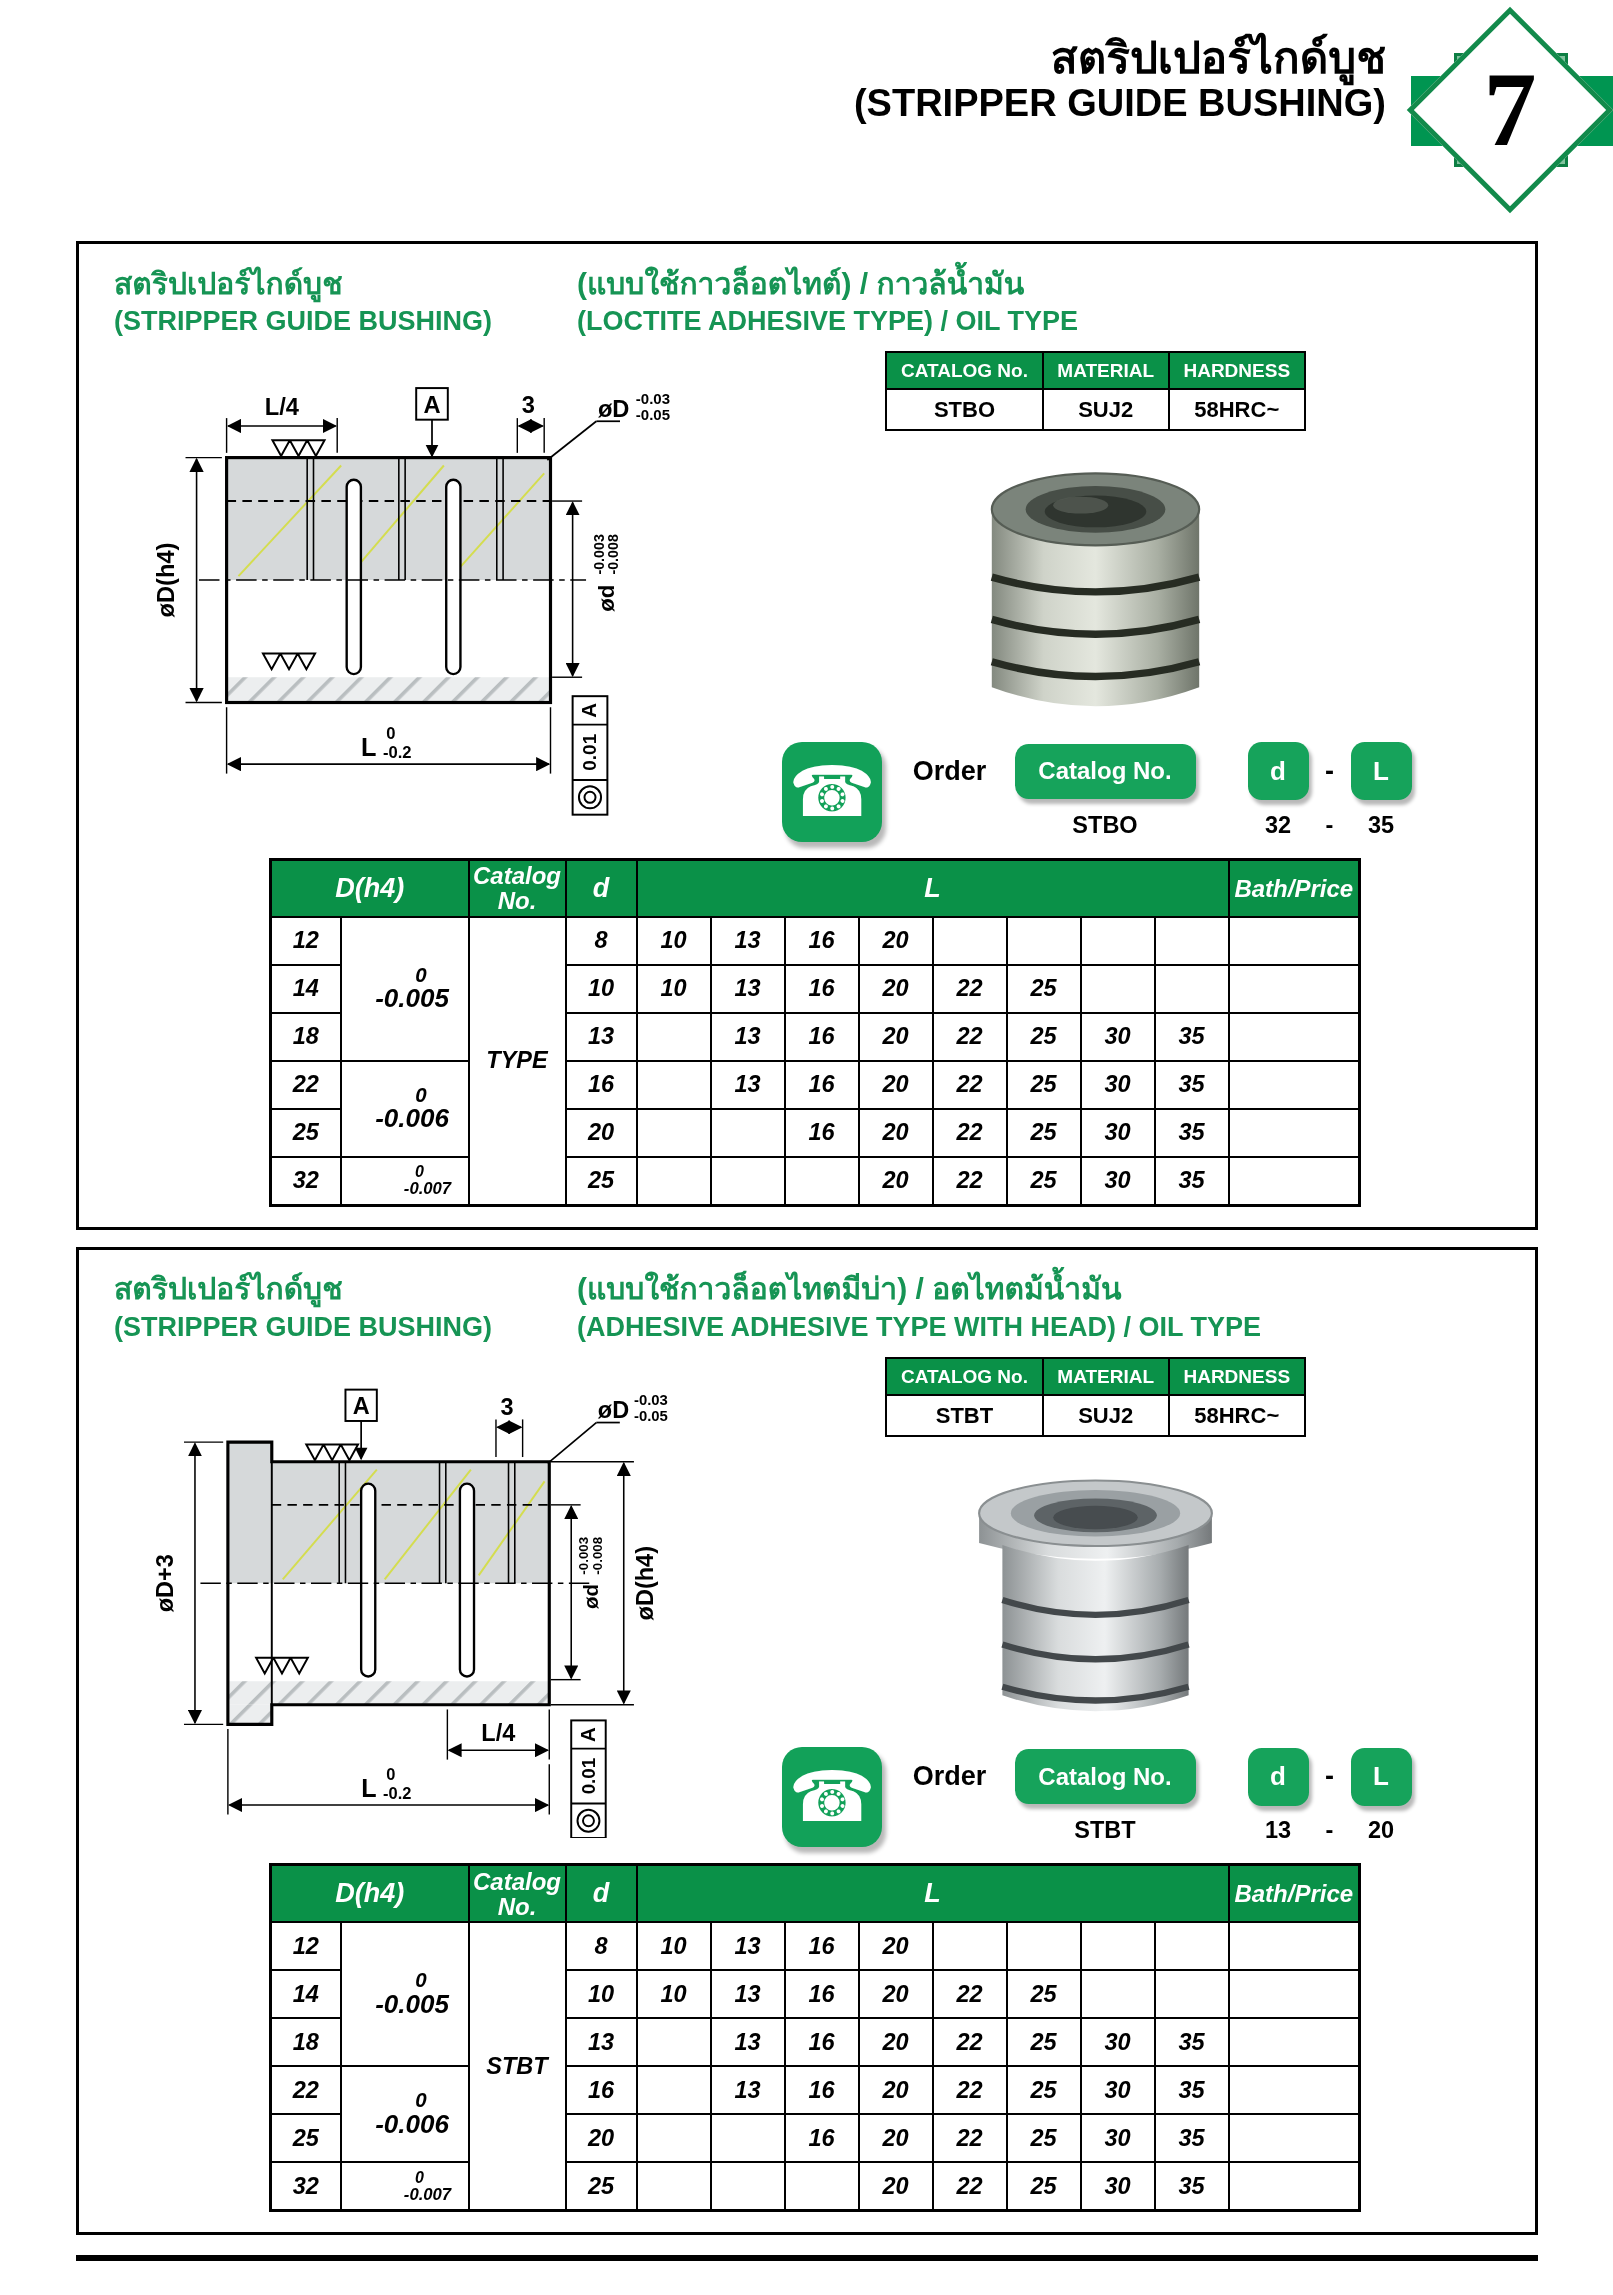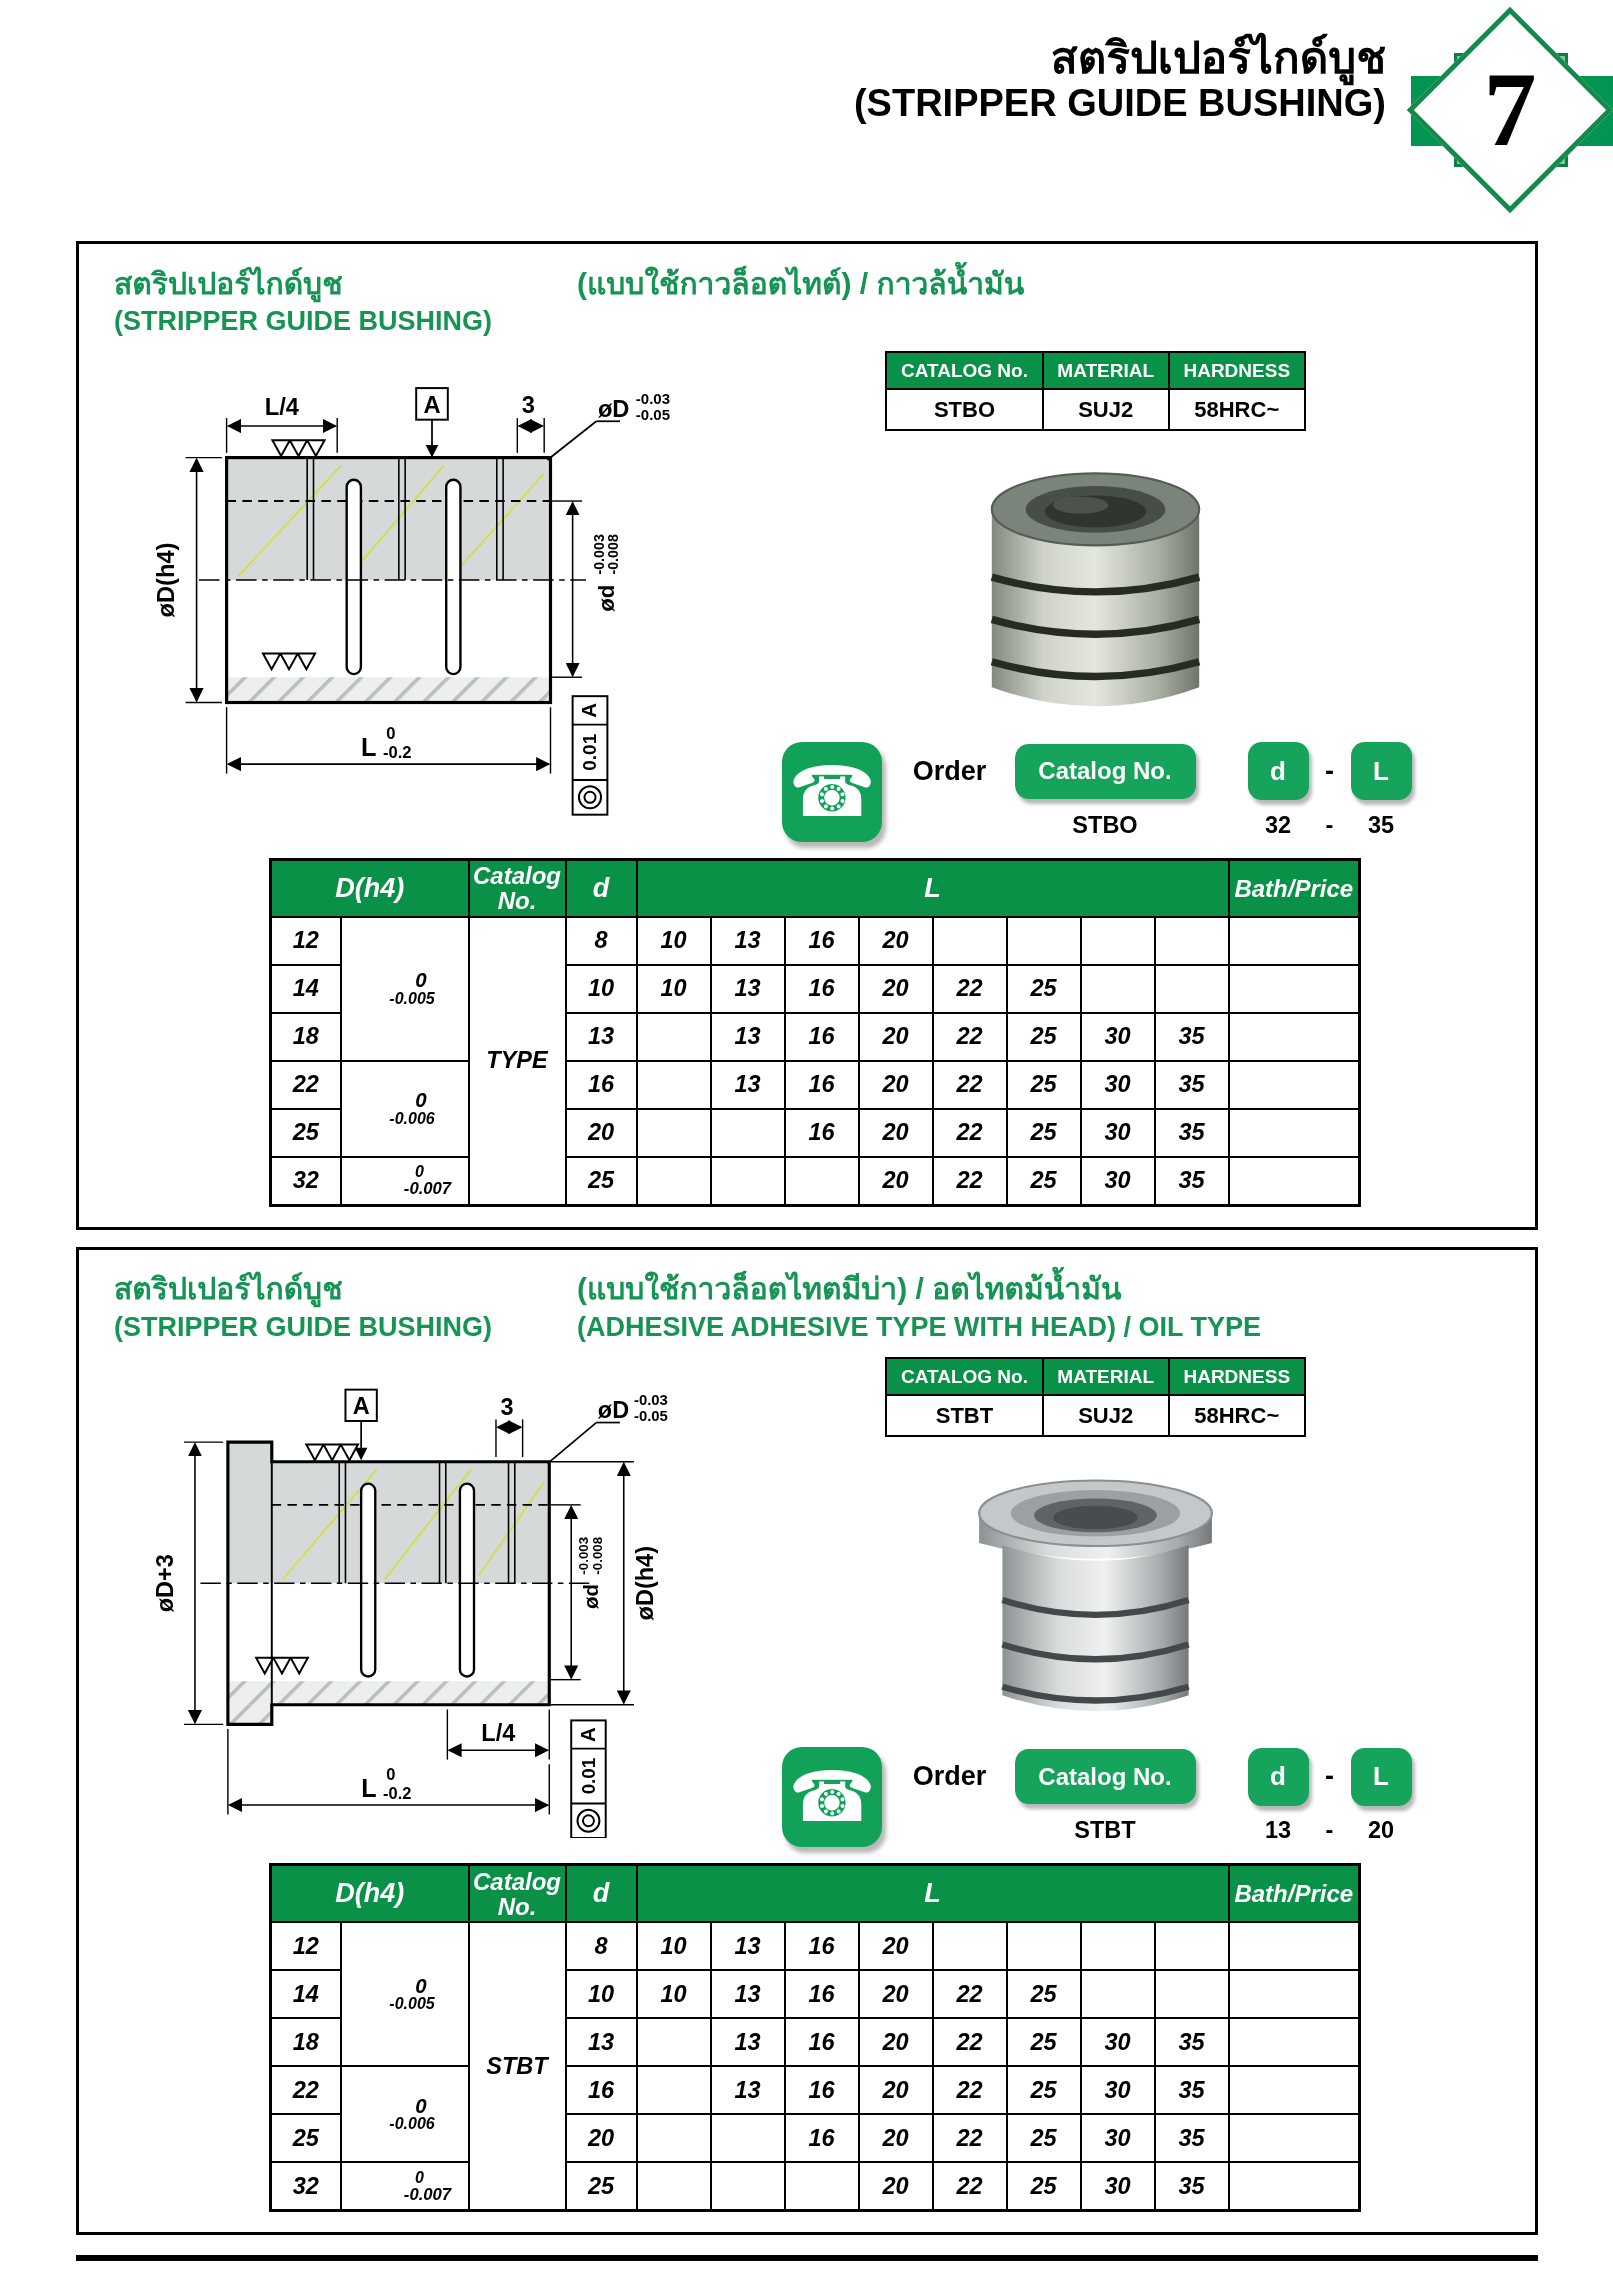--- a/index.html
+++ b/index.html
@@ -45,21 +45,21 @@
   .main-table th,.main-table td{border:2.3px solid #000;text-align:center;padding:0;overflow:hidden;}
   .main-table{border:3.8px solid #000;font-style:italic;}
   .main-table th{background:#0a9148;color:#fff;height:55px;font-weight:bold;}
   .h-big{font-size:27px;}
   .h-small{font-size:24px;line-height:1.05;}
   .main-table td{height:46px;font-size:23.5px;font-weight:bold;}
   col.c-dnum{width:70px;} col.c-dtol{width:128px;} col.c-cat{width:97px;} col.c-d{width:71px;}
   col.c-l{width:74px;} col.c-price{width:131px;}
   .dtol{text-align:left;}
   .tol-top{font-size:20.5px;line-height:1.0;padding-left:33px;}
-  .tol-bot{font-size:16px;line-height:1.05;padding-left:15px;}
+  .tol-bot{font-size:26px;line-height:1.05;padding-left:15px;}
   .tol-sm .tol-top{font-size:16px;padding-left:30px;}
   .tol-sm .tol-bot{font-size:16.7px;padding-left:18px;margin-left:28px;}
   .cat-cell{font-size:25px;}
   
   .page-footer{margin:20px 76px 0 76px;border-top:6.8px solid #000;padding-top:16.7px;display:flex;justify-content:flex-end;align-items:center;gap:16.7px;}
   
   svg text{font-family:"Liberation Sans",sans-serif;font-weight:bold;}
 </style>
 </head>
 <body>
@@ -78,20 +78,21 @@
 </div>
 
 <div class="section-box">
   <div class="sec-titles">
     <div class="left">
       <div class="t-thai">สตริปเปอร์ไกด์บูช</div>
       <div class="t-eng">(STRIPPER GUIDE BUSHING)</div>
     </div>
     <div class="right">
       <div class="t-thai">(แบบใช้กาวล็อตไทต์) / กาวล้น้ำมัน</div>
+      <div class="t-eng">(LOCTITE ADHESIVE TYPE) / OIL TYPE</div>
     </div>
   </div>
 
   <div class="sec-content">
 
     <div class="drawing-wrap">
       <svg width="569" height="474" viewBox="0 0 720 600">
         <defs>
           <marker id="d1arr" viewBox="0 0 10 10" refX="9" refY="5" markerWidth="9" markerHeight="9" orient="auto-start-reverse">
               <path d="M0,0L10,5L0,10z" fill="#000"></path>

